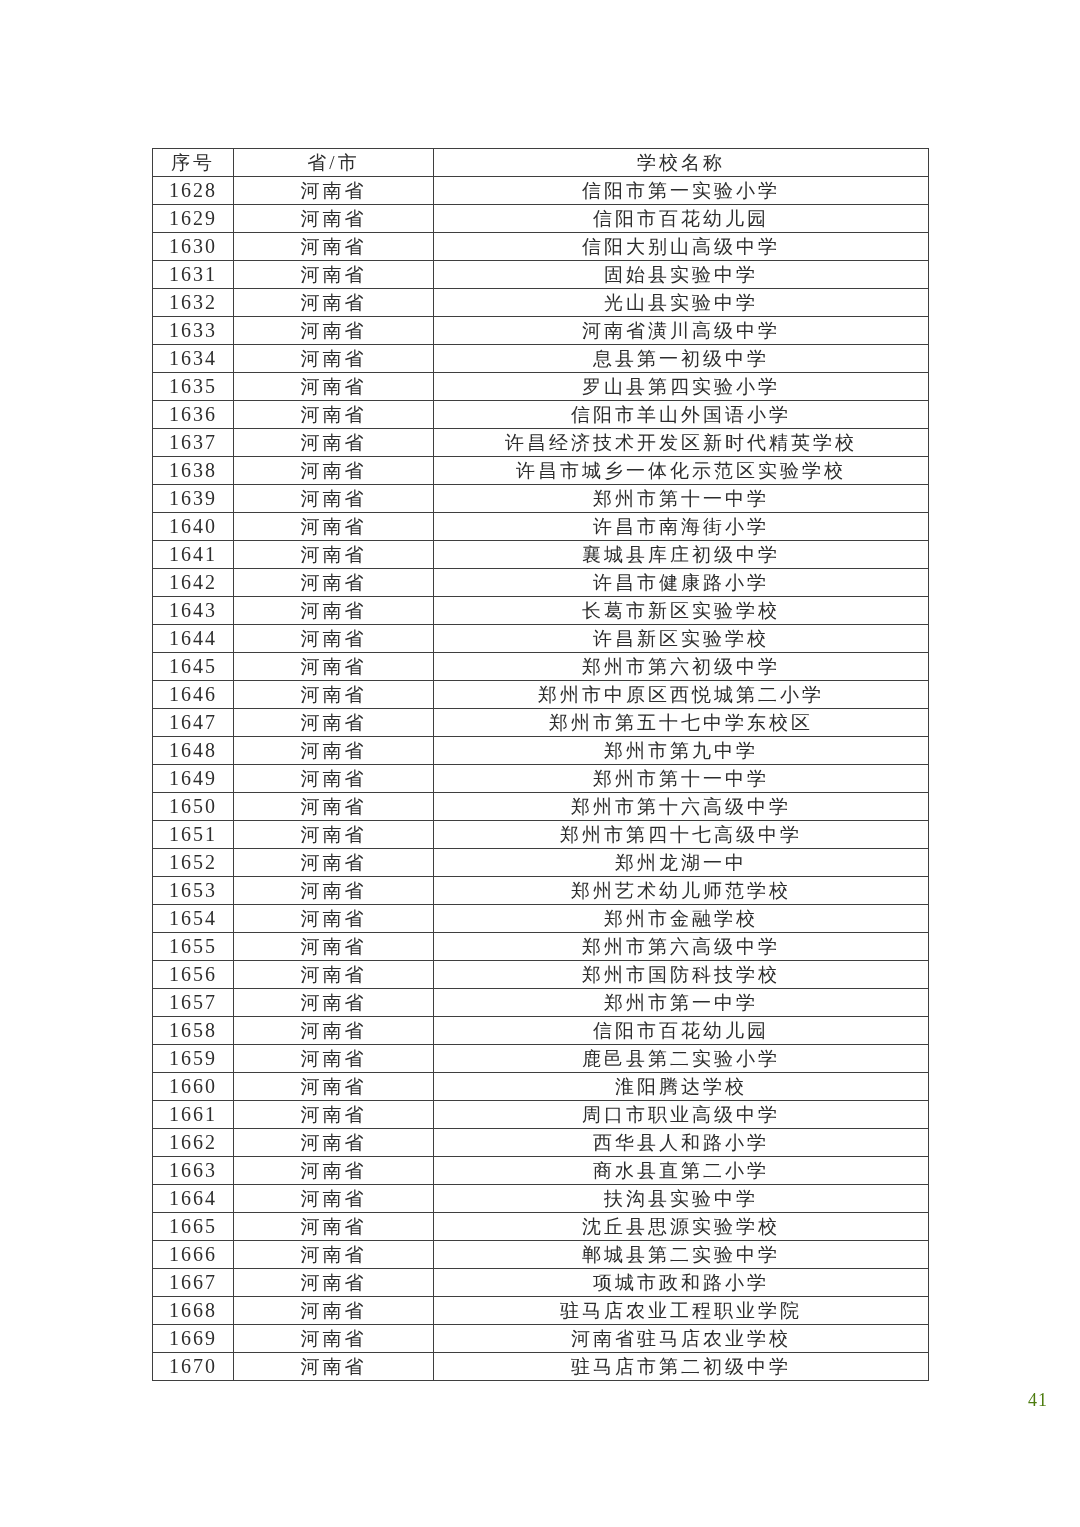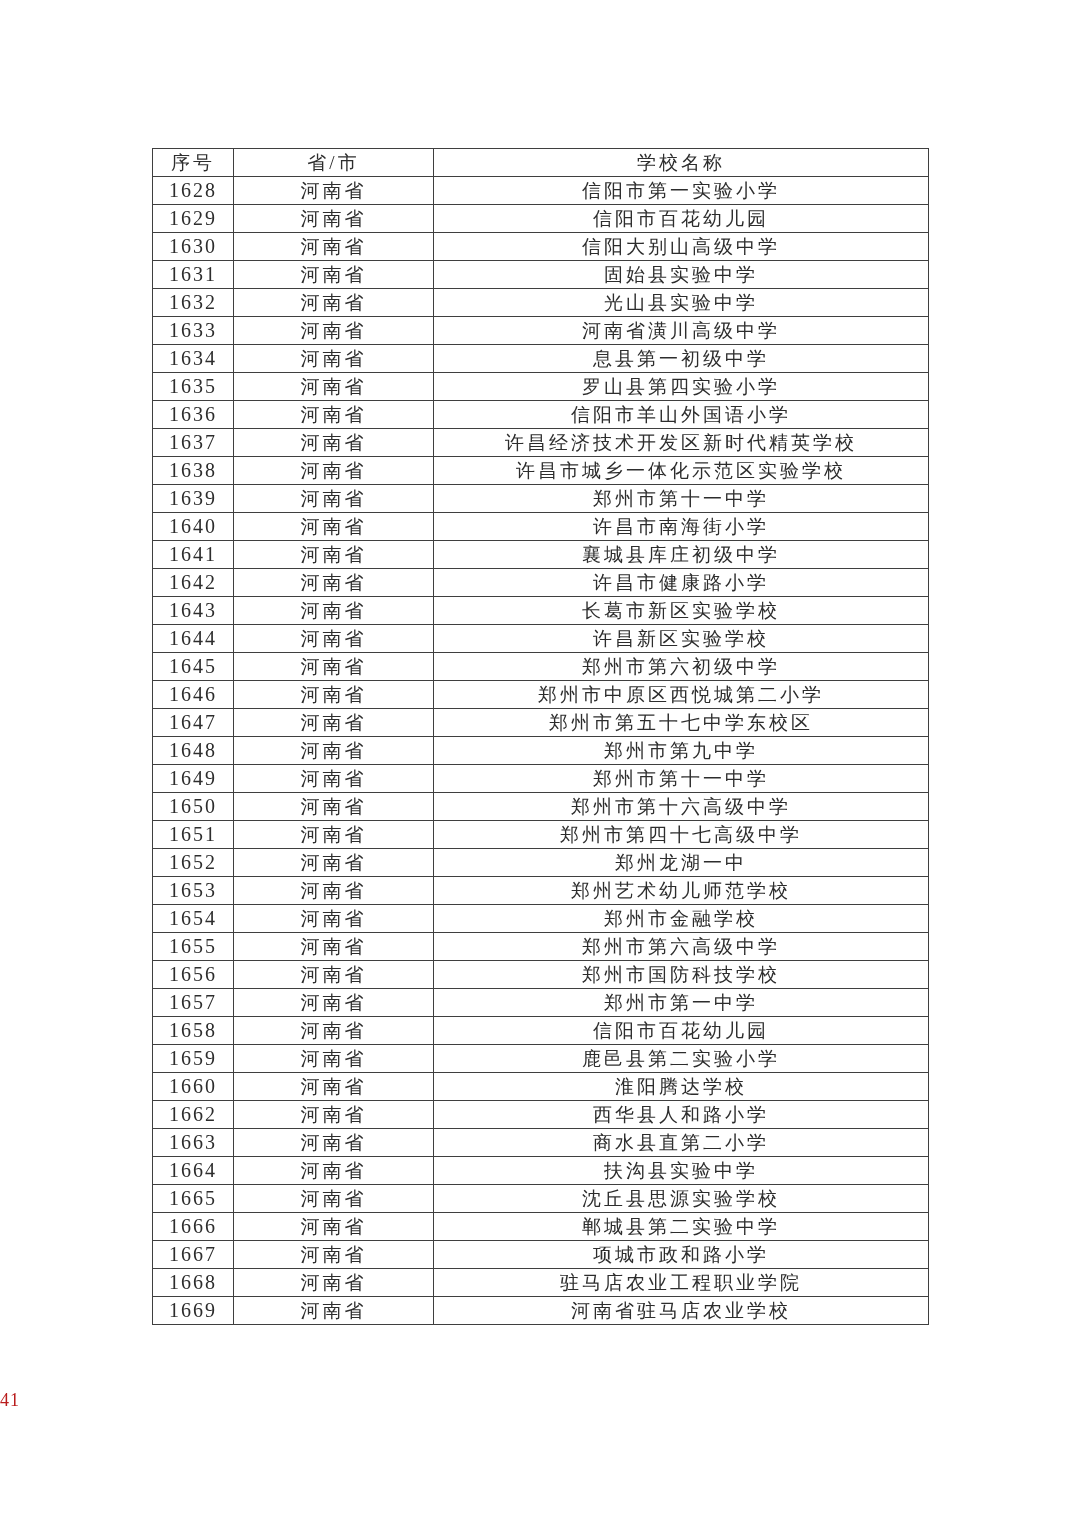--- a/index.html
+++ b/index.html
@@ -47,24 +47,24 @@
   }
   table.school-table td.cell-serial {
     font-size: 20px;
     letter-spacing: 2px;
   }
   .page-number {
     position: absolute;
     top: 1390px;
     left: 0;
     width: 100%;
-    text-align: left;
+    text-align: right;
     font-size: 18px;
     letter-spacing: 1px;
-    color: #b91c1c;
+    color: #4d7c0f;
   }
 </style>
 </head>
 <body>
 
 <div class="page">
   <div class="table-wrap">
     <table class="school-table">
       <colgroup>
         <col class="c-serial">
@@ -238,20 +238,25 @@
             <td class="cell-serial">1659</td>
             <td class="cell-province">河南省</td>
             <td class="cell-school-name">鹿邑县第二实验小学</td>
           </tr>
           <tr>
             <td class="cell-serial">1660</td>
             <td class="cell-province">河南省</td>
             <td class="cell-school-name">淮阳腾达学校</td>
           </tr>
           <tr>
+            <td class="cell-serial">1661</td>
+            <td class="cell-province">河南省</td>
+            <td class="cell-school-name">周口市职业高级中学</td>
+          </tr>
+          <tr>
             <td class="cell-serial">1662</td>
             <td class="cell-province">河南省</td>
             <td class="cell-school-name">西华县人和路小学</td>
           </tr>
           <tr>
             <td class="cell-serial">1663</td>
             <td class="cell-province">河南省</td>
             <td class="cell-school-name">商水县直第二小学</td>
           </tr>
           <tr>
@@ -276,18 +281,23 @@
           </tr>
           <tr>
             <td class="cell-serial">1668</td>
             <td class="cell-province">河南省</td>
             <td class="cell-school-name">驻马店农业工程职业学院</td>
           </tr>
           <tr>
             <td class="cell-serial">1669</td>
             <td class="cell-province">河南省</td>
             <td class="cell-school-name">河南省驻马店农业学校</td>
+          </tr>
+          <tr>
+            <td class="cell-serial">1670</td>
+            <td class="cell-province">河南省</td>
+            <td class="cell-school-name">驻马店市第二初级中学</td>
           </tr>
         </tbody>
     </table>
   </div>
   <div class="page-number">41</div>
 </div>
 
 </body></html>

